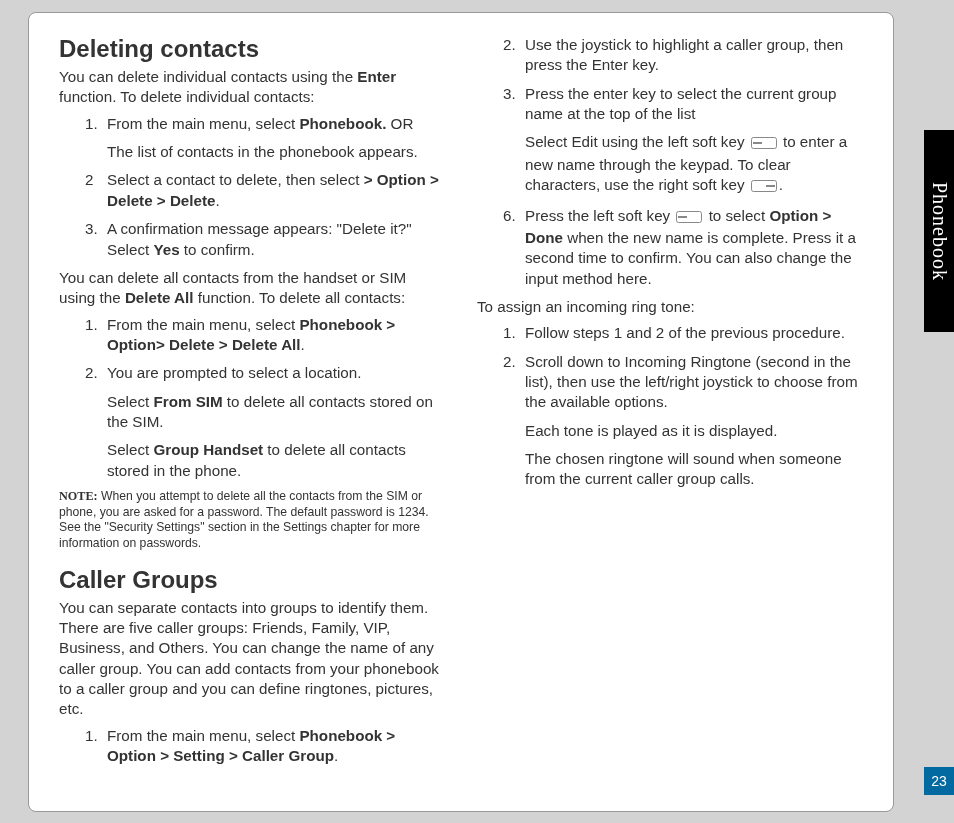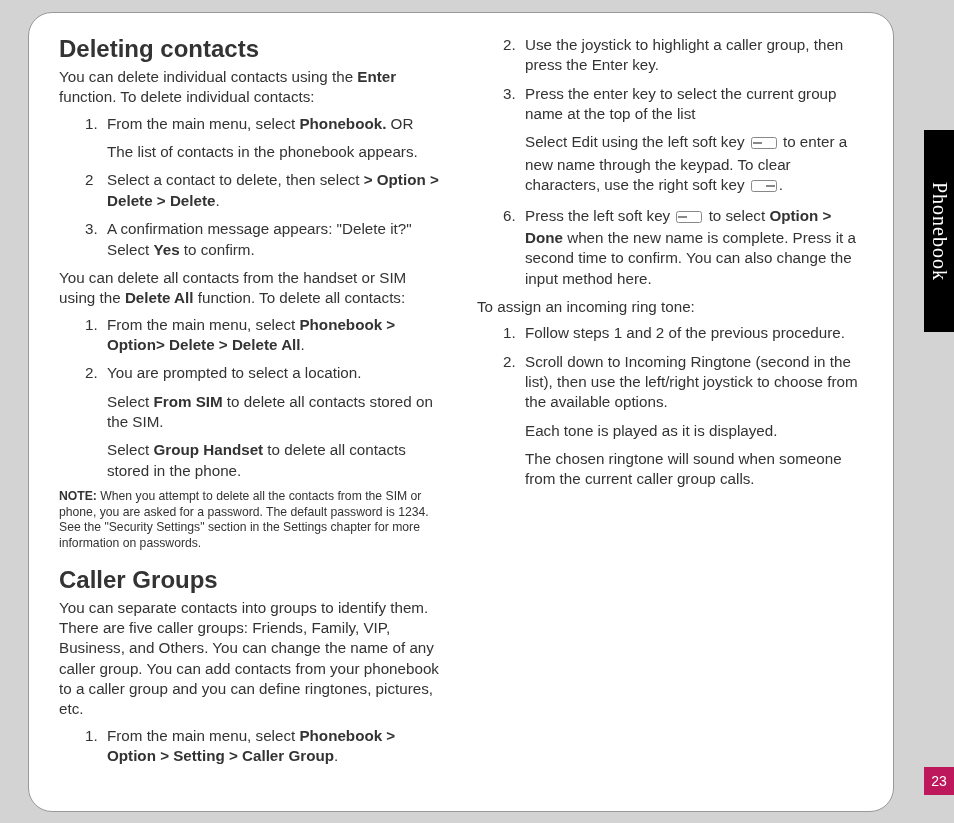--- a/index.html
+++ b/index.html
@@ -11,21 +11,21 @@
     color: #333;
   }
   .page {
     position: absolute;
     left: 28px;
     top: 12px;
     width: 866px;
     height: 800px;
     background: #fff;
     border: 1px solid #999;
-    border-radius: 24px;
+    border-radius: 8px;
     padding: 22px 30px 18px 30px;
   }
   .cols {
     column-count: 2;
     column-gap: 32px;
     column-fill: auto;
     height: 100%;
   }
   h2 {
     font-size: 24px;
@@ -37,21 +37,21 @@
   p { margin-bottom: 6px; }
   ol { list-style: none; padding-left: 26px; margin-bottom: 8px; }
   ol > li { position: relative; margin-bottom: 8px; padding-left: 22px; }
   ol > li .num {
     position: absolute;
     left: 0; top: 0;
     width: 20px;
   }
   .sub { margin-top: 8px; }
   .note { font-size: 12.2px; line-height: 1.28; margin-top: 6px; margin-bottom: 14px; }
-  .note b { font-weight: bold; }
+  .note b { font-weight: bold; font-family: Liberation Serif, serif; }
   b { font-weight: bold; }
   .softkey-icon {
     display: inline-block;
     vertical-align: -2px;
     margin: 0 2px;
   }
   .side-tab {
     position: absolute;
     right: 0;
     top: 130px;
@@ -68,21 +68,21 @@
     font-size: 20px;
     font-family: Georgia, 'Times New Roman', serif;
     letter-spacing: 1px;
   }
   .page-num {
     position: absolute;
     right: 0;
     bottom: 28px;
     width: 30px;
     height: 28px;
-    background: #be185d;
+    background: #0369a1;
     color: #fff;
     font-size: 14px;
     display: flex;
     align-items: center;
     justify-content: center;
   }
 </style>
 </head>
 <body>
 

